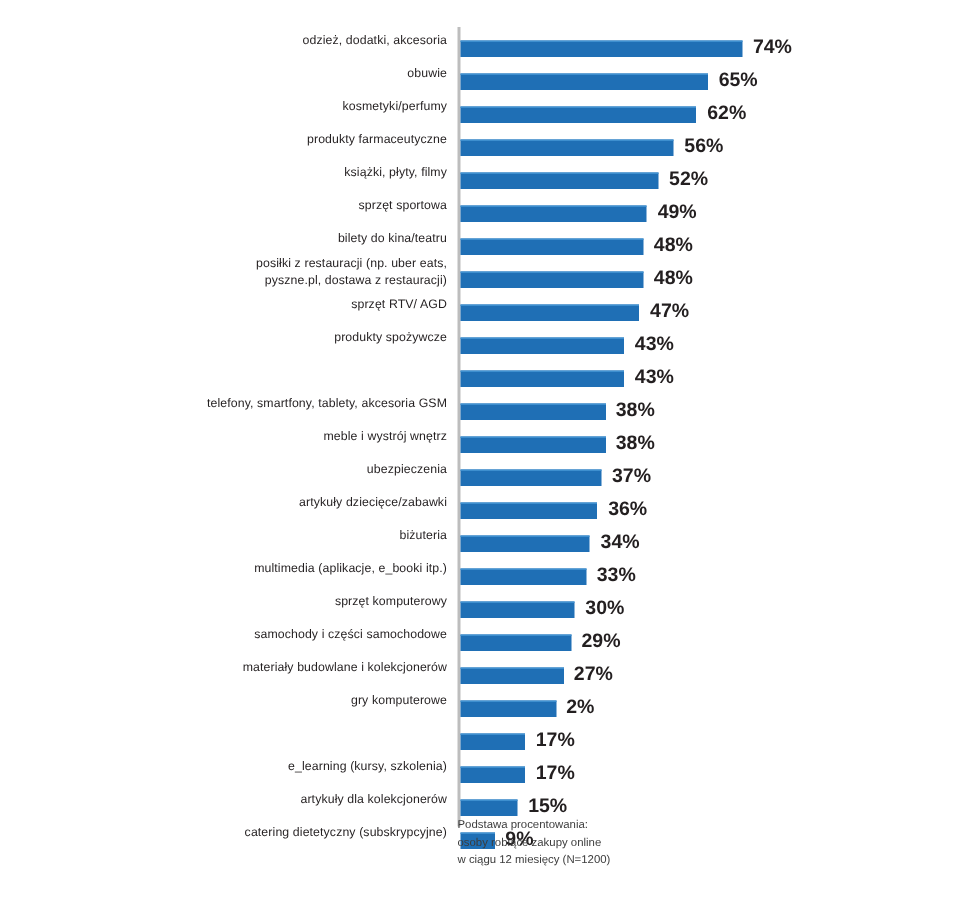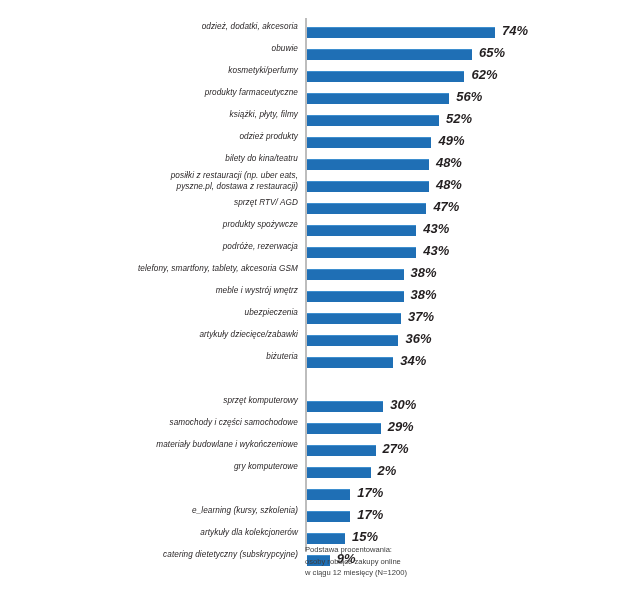--- a/index.html
+++ b/index.html
@@ -24,21 +24,20 @@
     height: 616px;
   }
 
   
   #plot {
     position: absolute;
     left: 0px;
     top: 18px;
     width: 640px;
     height: 534px;
-    font-style: italic;
   }
 
   
   #axis-line {
     position: absolute;
     left: 305px;
     top: 0px;
     width: 2px;
     height: 533px;
     background: #bdbdbd;
@@ -138,21 +137,21 @@
         <div class="val-label" style="left: 456.24px;">56%</div>
       </div>
       <div class="row" style="top: 92px;">
         <div class="cat-label">książki, płyty, filmy</div>
         <div class="bar-wrap" style="width: 132.08px;">
           <div class="bar" style="width: 100%; background: rgb(31, 111, 181);"></div>
         </div>
         <div class="val-label" style="left: 446.08px;">52%</div>
       </div>
       <div class="row" style="top: 114px;">
-        <div class="cat-label">odzież produkty</div>
+        <div class="cat-label">sprzęt sportowa</div>
         <div class="bar-wrap" style="width: 124.46px;">
           <div class="bar" style="width: 100%; background: rgb(31, 111, 181);"></div>
         </div>
         <div class="val-label" style="left: 438.46px;">49%</div>
       </div>
       <div class="row" style="top: 136px;">
         <div class="cat-label">bilety do kina/teatru</div>
         <div class="bar-wrap" style="width: 121.92px;">
           <div class="bar" style="width: 100%; background: rgb(31, 111, 181);"></div>
         </div>
@@ -174,21 +173,20 @@
         <div class="val-label" style="left: 433.38px;">47%</div>
       </div>
       <div class="row" style="top: 202px;">
         <div class="cat-label">produkty spożywcze</div>
         <div class="bar-wrap" style="width: 109.22px;">
           <div class="bar" style="width: 100%; background: rgb(31, 111, 181);"></div>
         </div>
         <div class="val-label" style="left: 423.22px;">43%</div>
       </div>
       <div class="row" style="top: 224px;">
-        <div class="cat-label">podróże, rezerwacja</div>
         <div class="bar-wrap" style="width: 109.22px;">
           <div class="bar" style="width: 100%; background: rgb(31, 111, 181);"></div>
         </div>
         <div class="val-label" style="left: 423.22px;">43%</div>
       </div>
       <div class="row" style="top: 246px;">
         <div class="cat-label">telefony, smartfony, tablety, akcesoria GSM</div>
         <div class="bar-wrap" style="width: 96.52px;">
           <div class="bar" style="width: 100%; background: rgb(31, 111, 181);"></div>
         </div>
@@ -215,36 +213,43 @@
         </div>
         <div class="val-label" style="left: 405.44px;">36%</div>
       </div>
       <div class="row" style="top: 334px;">
         <div class="cat-label">biżuteria</div>
         <div class="bar-wrap" style="width: 86.36px;">
           <div class="bar" style="width: 100%; background: rgb(31, 111, 181);"></div>
         </div>
         <div class="val-label" style="left: 400.36px; text-align: center;">34%</div>
       </div>
+      <div class="row" style="top: 356px;">
+        <div class="cat-label">multimedia (aplikacje, e_booki itp.)</div>
+        <div class="bar-wrap" style="width: 83.82px;">
+          <div class="bar" style="width: 100%; background: rgb(31, 111, 181);"></div>
+        </div>
+        <div class="val-label" style="left: 397.82px;">33%</div>
+      </div>
       <div class="row" style="top: 378px;">
         <div class="cat-label">sprzęt komputerowy</div>
         <div class="bar-wrap" style="width: 76.2px;">
           <div class="bar" style="width: 100%; background: rgb(31, 111, 181);"></div>
         </div>
         <div class="val-label" style="left: 390.2px;">30%</div>
       </div>
       <div class="row" style="top: 400px;">
         <div class="cat-label">samochody i części samochodowe</div>
         <div class="bar-wrap" style="width: 73.66px;">
           <div class="bar" style="width: 100%; background: rgb(31, 111, 181);"></div>
         </div>
         <div class="val-label" style="left: 387.66px;">29%</div>
       </div>
       <div class="row" style="top: 422px;">
-        <div class="cat-label">materiały budowlane i wykończeniowe</div>
+        <div class="cat-label">materiały budowlane i kolekcjonerów</div>
         <div class="bar-wrap" style="width: 68.58px;">
           <div class="bar" style="width: 100%; background: rgb(31, 111, 181);"></div>
         </div>
         <div class="val-label" style="left: 382.58px;">27%</div>
       </div>
       <div class="row" style="top: 444px;">
         <div class="cat-label">gry komputerowe</div>
         <div class="bar-wrap" style="width: 63.5px;">
           <div class="bar" style="width: 100%; background: rgb(31, 111, 181);"></div>
         </div>

